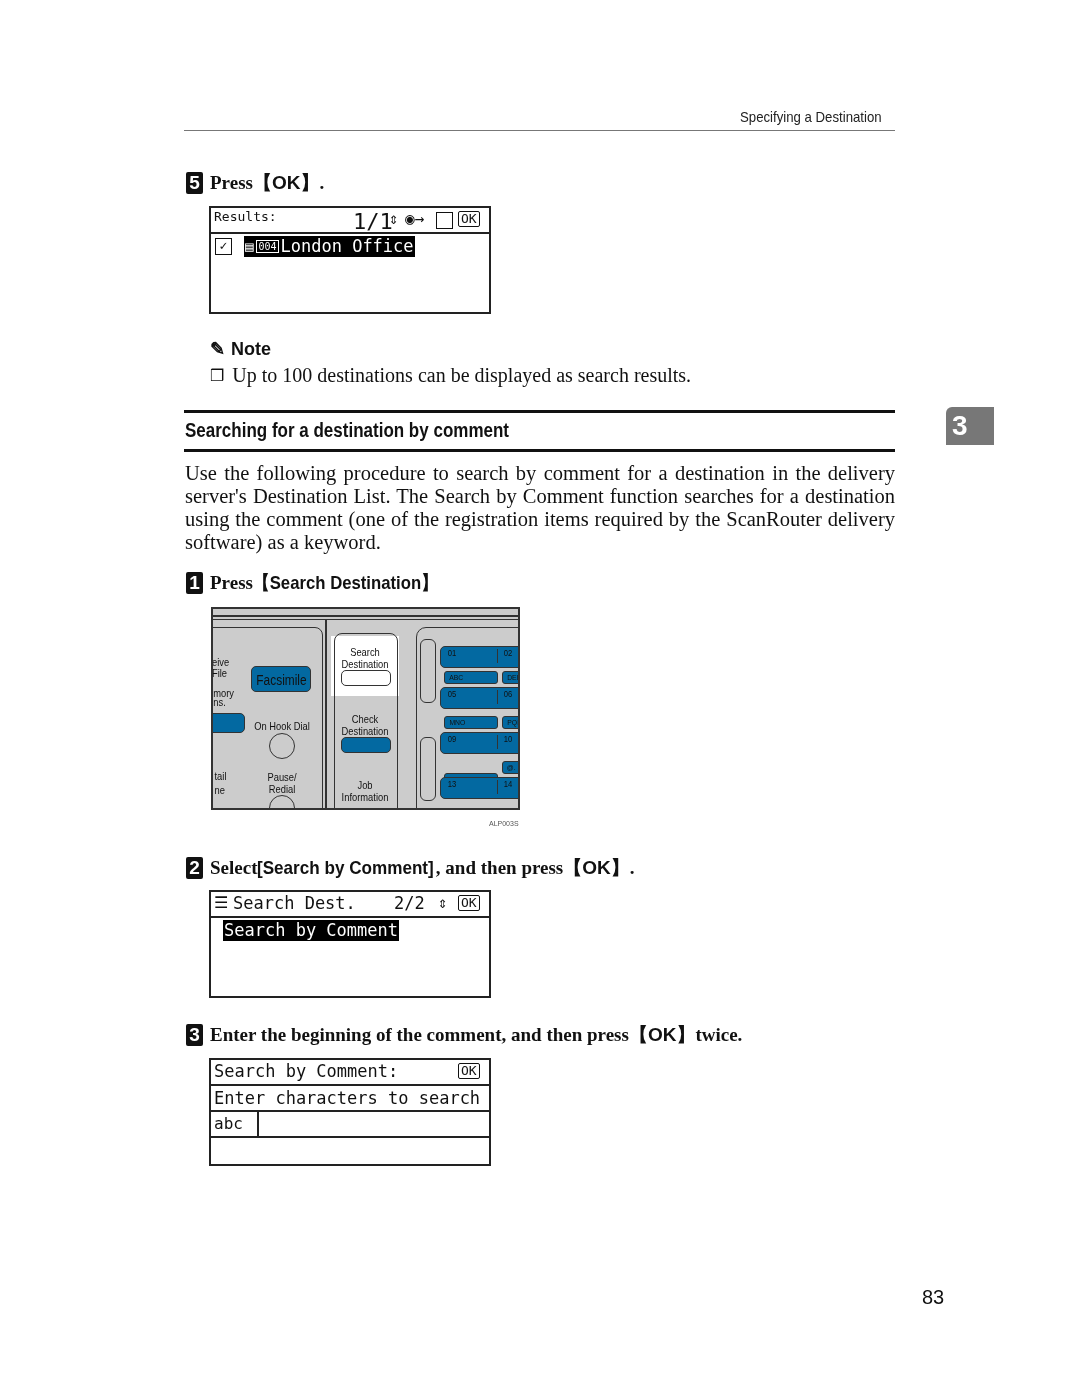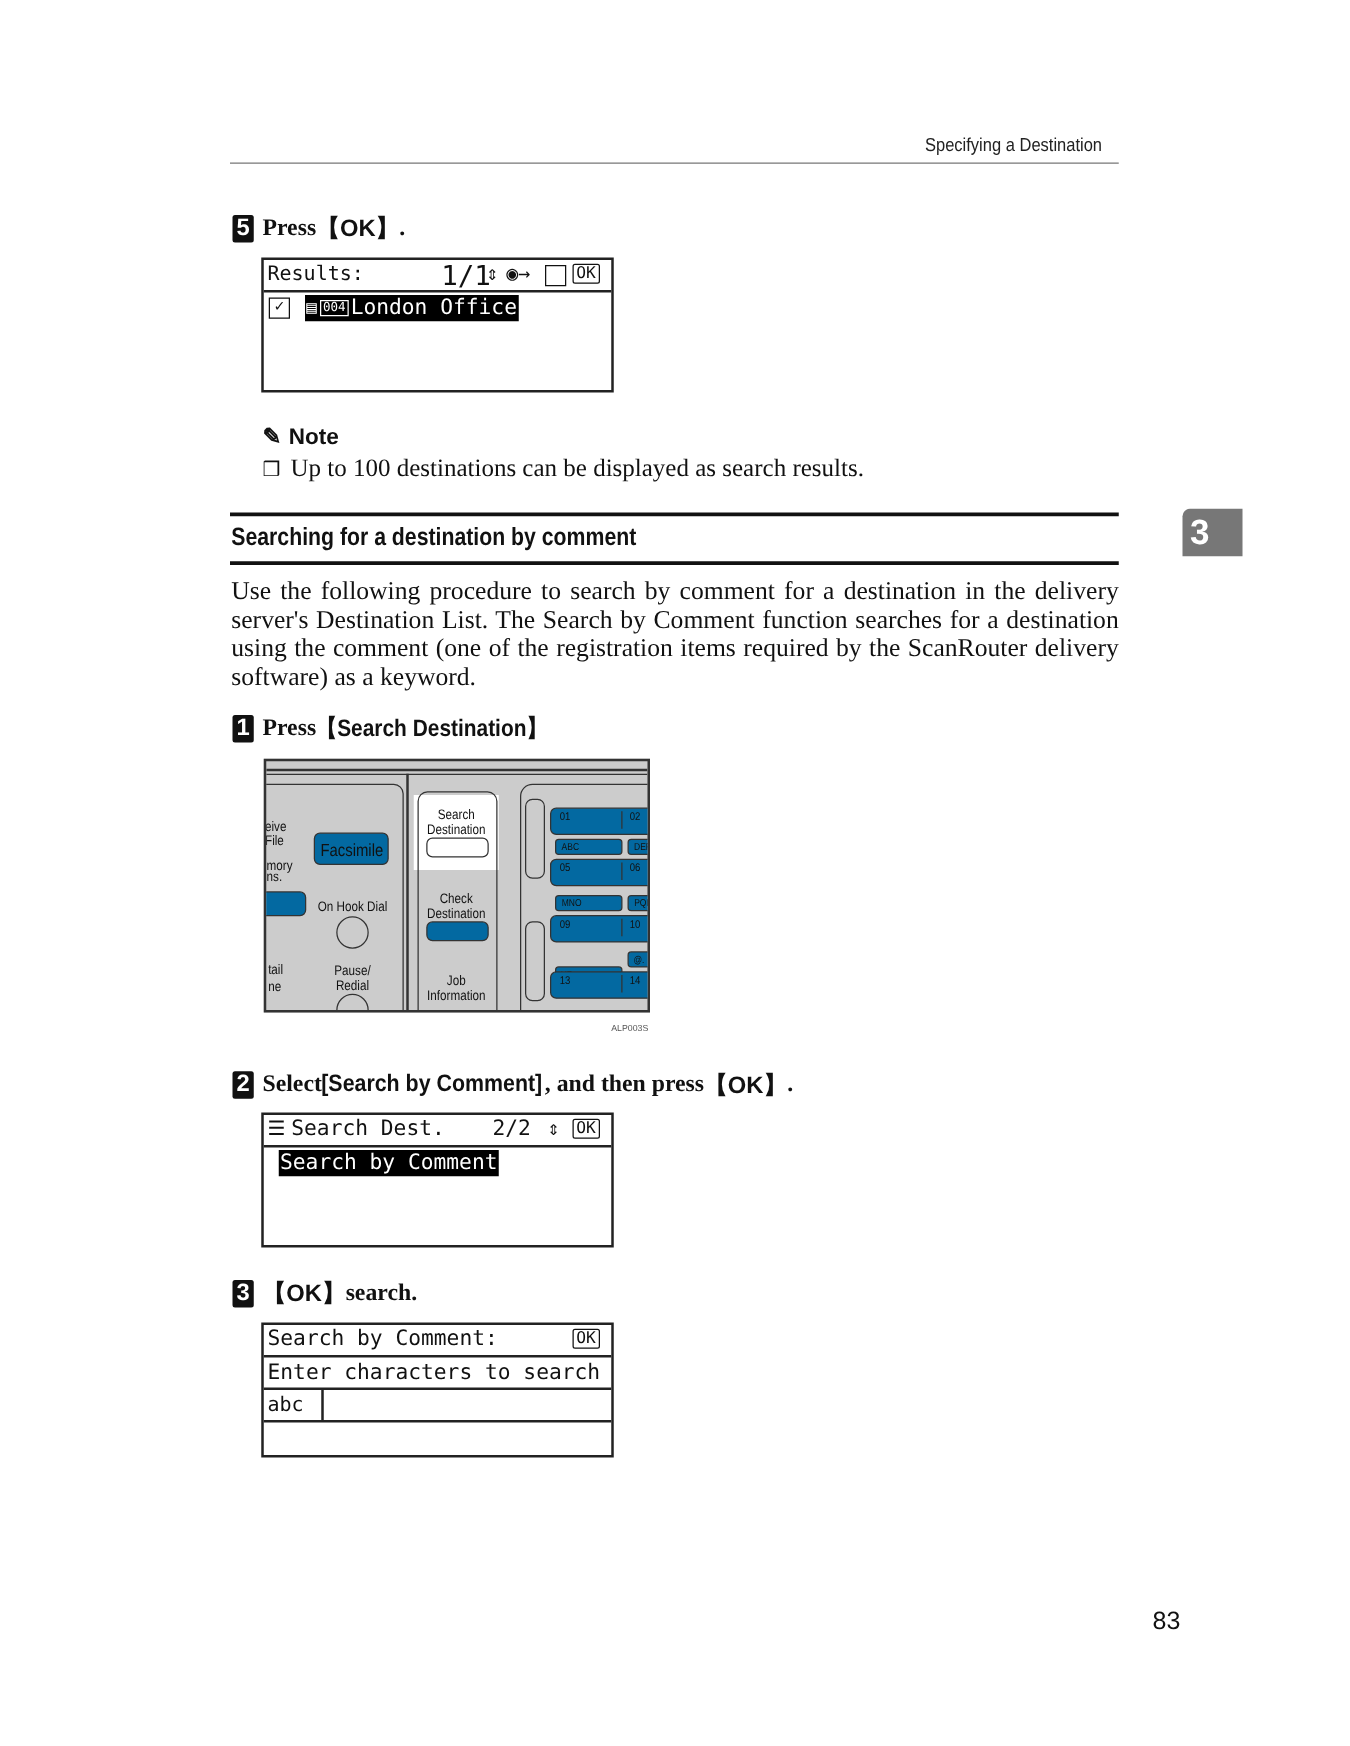--- a/index.html
+++ b/index.html
@@ -36,21 +36,21 @@
 
 <div class="abs step" style="left:186px; top:170px;">
   <span class="stepnum">5</span>
   <span>Press </span>
   <span class="key-bracket">【OK】</span>
   <span>.</span>
 </div>
 
 <div class="lcd" style="left:209px; top:206px; width:278px; height:104px;">
   <div class="lcd-row" style="top:0; height:24px;">
-    <span class="abs" style="left:3px; top:1px; font-size:16px;">Results:</span>
+    <span class="abs" style="left:3px; top:1px; font-size:13px;">Results:</span>
     <span class="abs" style="left:142px; top:1px; font-size:22px;">1/1</span>
     <span class="abs" style="left:178px; top:1px; font-size:16px;">⇕</span>
     <span class="abs" style="left:194px; top:1px; font-size:16px;">◉→</span>
     <span class="abs" style="left:225px; top:4px; width:15px; height:15px; border:1.5px solid #111;"></span>
     <span class="abs okbox" style="left:247px; top:3px;">OK</span>
   </div>
   <div class="abs" style="left:4px; top:30px; width:15px; height:15px; border:1.5px solid #111; font-size:13px; line-height:14px; text-align:center;">✓</div>
   <div class="abs hl" style="left:33px; top:28px; height:21px; font-size:17px; line-height:21px; display:flex; align-items:center;">
     <span style="font-size:14px; margin-right:3px;">▤</span>
     <span style="font-size:10px; border:1px solid #fff; padding:0 1px; line-height:11px; margin-right:2px;">004</span>
@@ -174,22 +174,23 @@
     <span class="abs" style="left:22px; top:1px; font-size:17px;">Search Dest.</span>
     <span class="abs" style="left:183px; top:1px; font-size:17px;">2/2</span>
     <span class="abs" style="left:227px; top:1px; font-size:16px;">⇕</span>
     <span class="abs okbox" style="left:247px; top:3px;">OK</span>
   </div>
   <div class="abs hl" style="left:12px; top:28px; height:21px; font-size:17px; line-height:21px;">Search by Comment</div>
 </div>
 
 <div class="abs step" style="left:186px; top:1022px;">
   <span class="stepnum">3</span>
+  <span>Enter the beginning of the comment, and then press </span>
   <span class="key-bracket">【OK】</span>
-  <span> search.</span>
+  <span> twice.</span>
 </div>
 
 <div class="lcd" style="left:209px; top:1058px; width:278px; height:104px;">
   <div class="lcd-row" style="top:0; height:24px;">
     <span class="abs" style="left:3px; top:1px; font-size:17px;">Search by Comment:</span>
     <span class="abs okbox" style="left:247px; top:3px;">OK</span>
   </div>
   <div class="lcd-row" style="top:26px; height:24px;padding-left:43px;">
     <span class="abs" style="left:3px; top:2px; font-size:17px;">Enter characters to search</span>
   </div>

